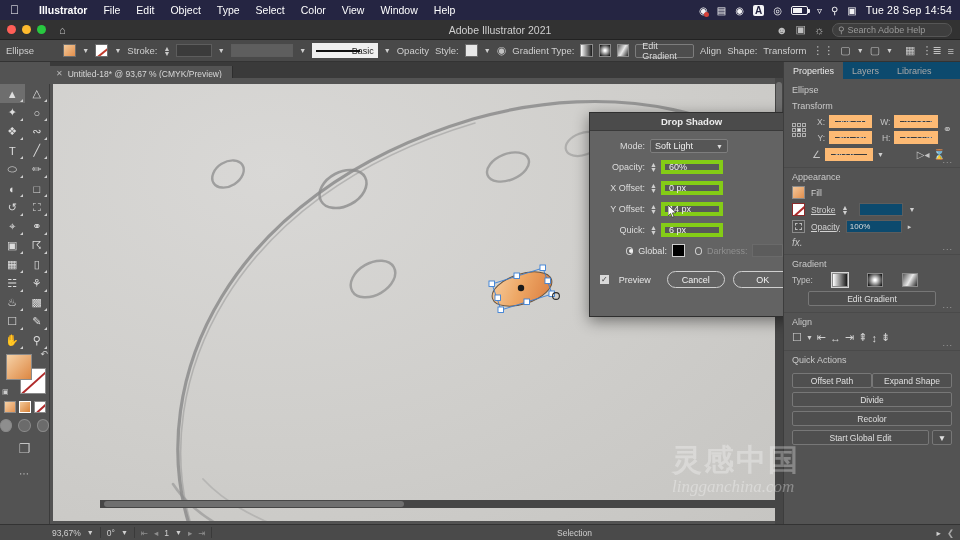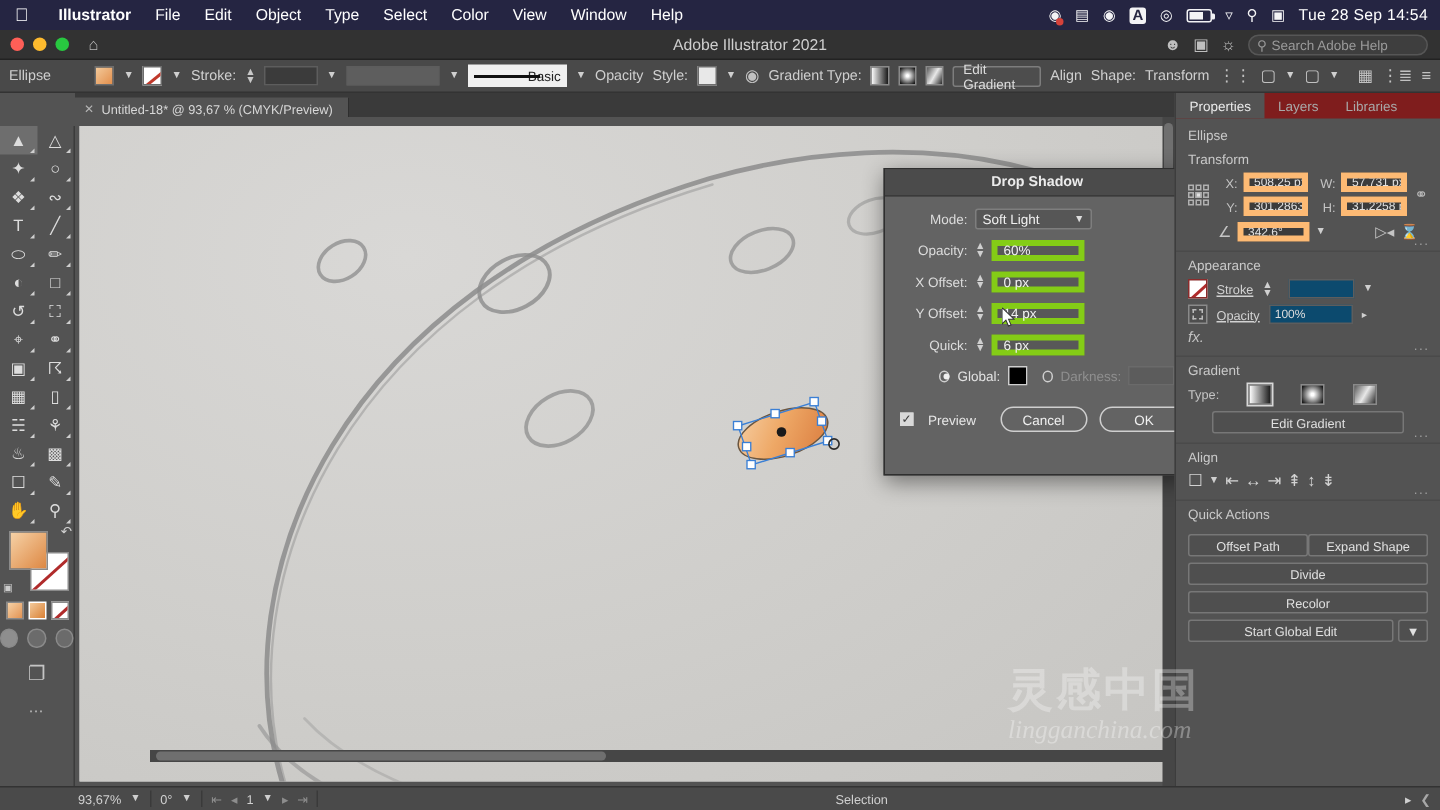--- a/index.html
+++ b/index.html
@@ -115,30 +115,30 @@
   .scrollh{position:absolute;left:50px;bottom:16px;height:8px;width:733px;background:#464646;}
   .scrollh i{position:absolute;left:4px;top:1px;height:6px;width:300px;background:#6f6f6f;border-radius:3px;display:block;}
 
   
   .statusbar{position:absolute;bottom:0;left:0;width:960px;height:16px;background:#4a4a4a;
      border-top:1px solid #333;display:flex;align-items:center;font-size:8.5px;color:#d0d0d0;gap:6px;padding:0 6px;}
   .statusbar .sep{width:1px;height:11px;background:#3a3a3a;}
 
   
   .rpanel{position:absolute;top:62px;right:0;width:177px;bottom:16px;background:#535353;border-left:1px solid #3d3d3d;}
-  .ptabs{display:flex;height:17px;background:#7f1d1d;font-size:9px;text-align:center;}
+  .ptabs{display:flex;height:17px;background:#0c4a6e;font-size:9px;text-align:center;}
   .ptab{padding:0 9px;display:flex;align-items:center;color:#a8a8a8;}
   .ptab.active{background:#535353;color:#eaeaea;}
   .psub{font-size:9px;color:#c9c9c9;padding:6px 8px 2px;}
   .sect{padding:4px 8px 6px;border-bottom:1px solid #4a4a4a;position:relative;}
   .secth{font-size:9px;color:#c9c9c9;margin-bottom:4px;}
   .dots{position:absolute;right:7px;bottom:2px;font-size:9px;color:#9e9e9e;letter-spacing:1px;}
   .xf-grid{display:grid;grid-template-columns:14px 1fr 14px 1fr;gap:3px 4px;align-items:center;}
   .xf-lab{font-size:8.5px;color:#c4c4c4;text-align:right;}
-  .xf-in{height:13px;background:#3b3b3b;border:4px solid #fdba74;font-size:8px;color:#e0e0e0;
+  .xf-in{height:13px;background:#3b3b3b;border:6px solid #fdba74;font-size:8px;color:#e0e0e0;
      display:flex;align-items:center;padding:0 3px;overflow:hidden;white-space:nowrap;}
   .refpt{display:grid;grid-template-columns:repeat(3,4px);grid-template-rows:repeat(3,4px);gap:1px;}
   .refpt i{width:4px;height:4px;border:1px solid #b0b0b0;display:block;}
   .refpt i.on{background:#e2e2e2;}
   .aprow{display:flex;align-items:center;gap:6px;margin-bottom:4px;}
   .apsw{width:13px;height:13px;border:1px solid #8a8a8a;}
   .ap-fill{background:linear-gradient(135deg,#f3c79a,#e2904e);}
   .ap-stroke{background:#fff;position:relative;overflow:hidden;border:1px solid #8a2b2b;}
   .ap-stroke:after{content:"";position:absolute;left:-2px;top:5px;width:20px;height:1.5px;background:#b02b2b;transform:rotate(-42deg);}
   .ap-op{background:#4e4e4e;border:1px solid #8a8a8a;position:relative;}
@@ -489,20 +489,24 @@
         <span style="flex:1"></span>
         <span style="font-size:10px;color:#c4c4c4">▷◂</span>
         <span style="font-size:10px;color:#c4c4c4;margin-right:6px">⌛</span>
       </div>
       <span class="dots">...</span>
     </div>
 
     <div class="sect">
       <div class="secth">Appearance</div>
       <div class="aprow">
+        <span class="apsw ap-fill"></span>
+        <span class="aplab" style="text-decoration:none">Fill</span>
+      </div>
+      <div class="aprow">
         <span class="apsw ap-stroke"></span>
         <span class="aplab">Stroke</span>
         <span class="dstep">▲<br>▼</span>
         <span class="apfield"></span>
         <span class="caret">▼</span>
       </div>
       <div class="aprow">
         <span class="apsw ap-op"></span>
         <span class="aplab">Opacity</span>
         <span class="apfield" style="min-width:56px">100%</span>

